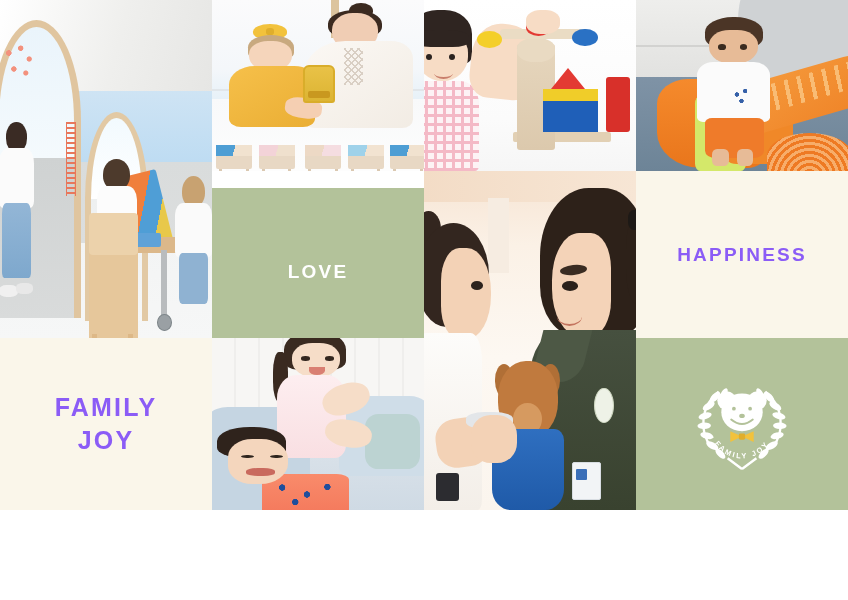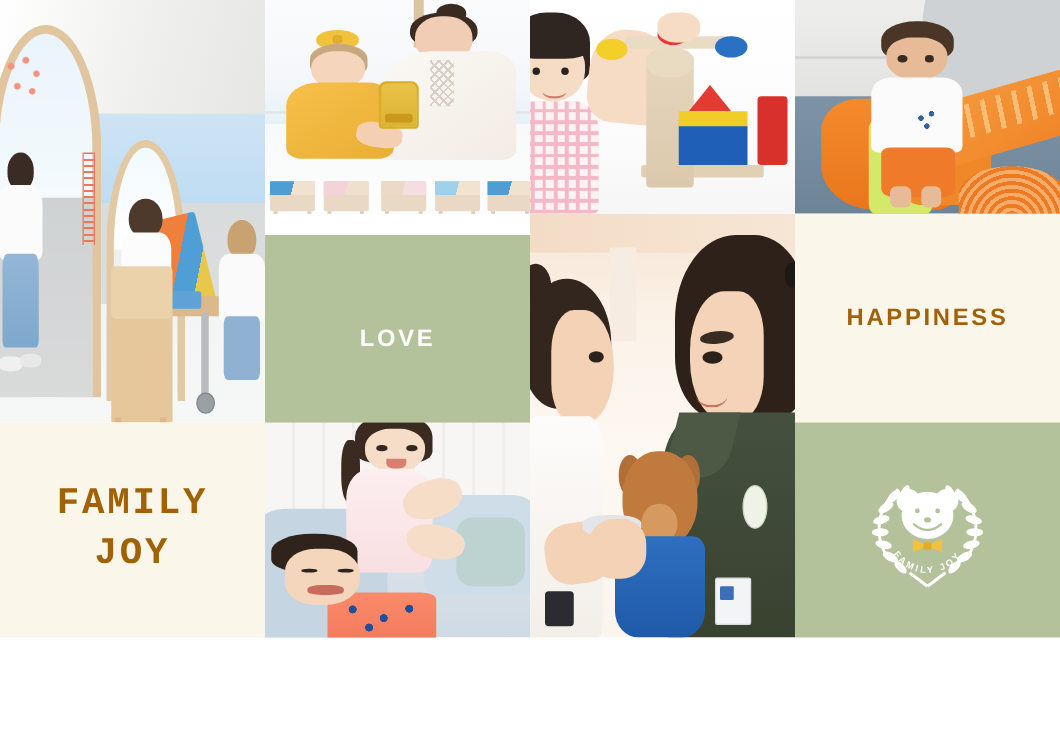--- a/index.html
+++ b/index.html
@@ -24,22 +24,22 @@
   }
   .word-panel .word {
     font-weight:bold;
     letter-spacing:2.2px;
     line-height:1.32;
     white-space:pre-line;
   }
   .panel-green { background:#b3c29a; }
   .panel-cream { background:#faf6ea; }
   .word-on-green { color:#ffffff; font-size:19px; letter-spacing:2.6px; }
-  .word-on-cream { color:#a16207; font-size:19px; letter-spacing:2.4px; }
-  .word-big { font-size:30px; letter-spacing:2.2px;font-family:Liberation Mono, monospace; }
+  .word-on-cream { color:#8b5cf6; font-size:19px; letter-spacing:2.4px; }
+  .word-big { font-size:25px; letter-spacing:2.2px; }
 
   
   .logo-wrap {
     display:flex; align-items:center; justify-content:center;
     background:#b3c29a;
   }
   .logo-svg { display:block; }
 
   
   .photo { width:100%; height:100%; position:relative; }

